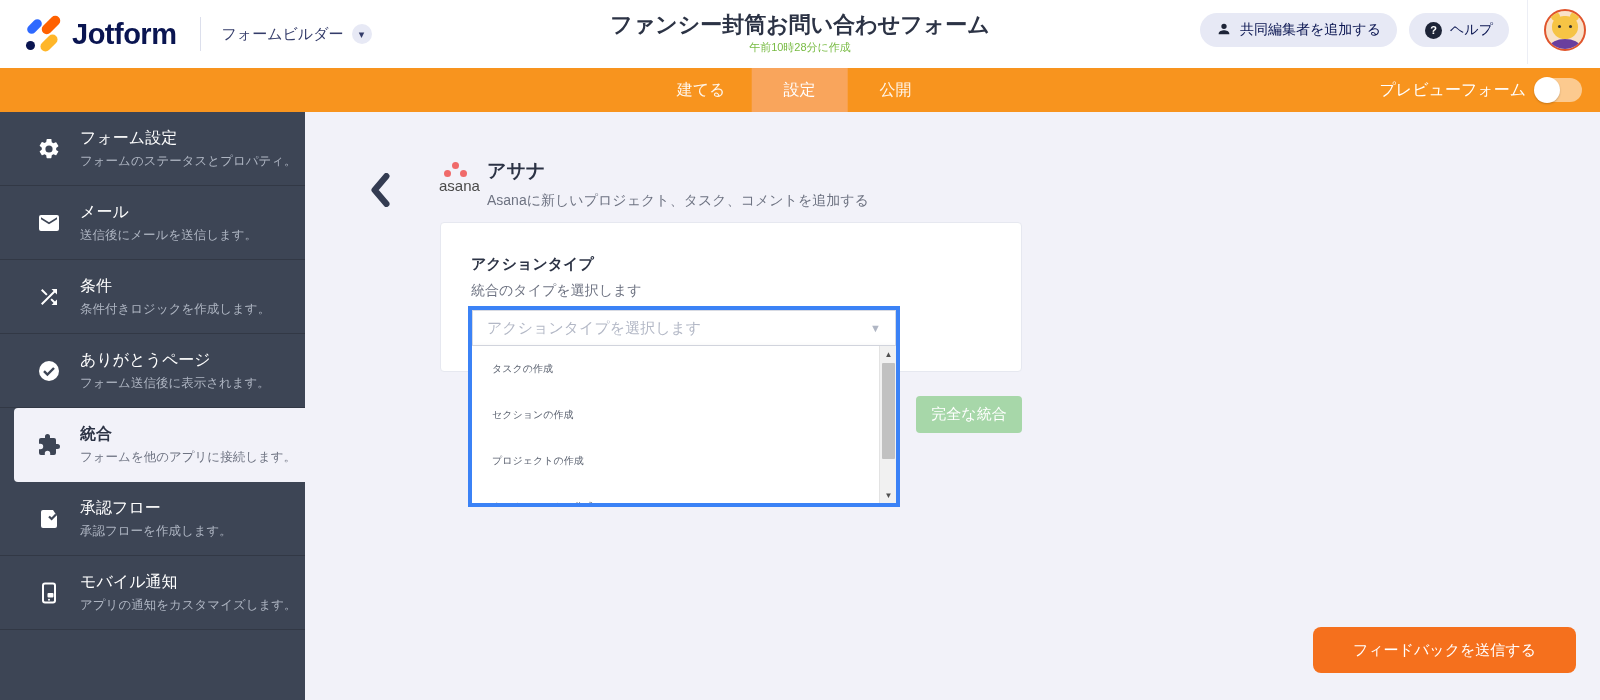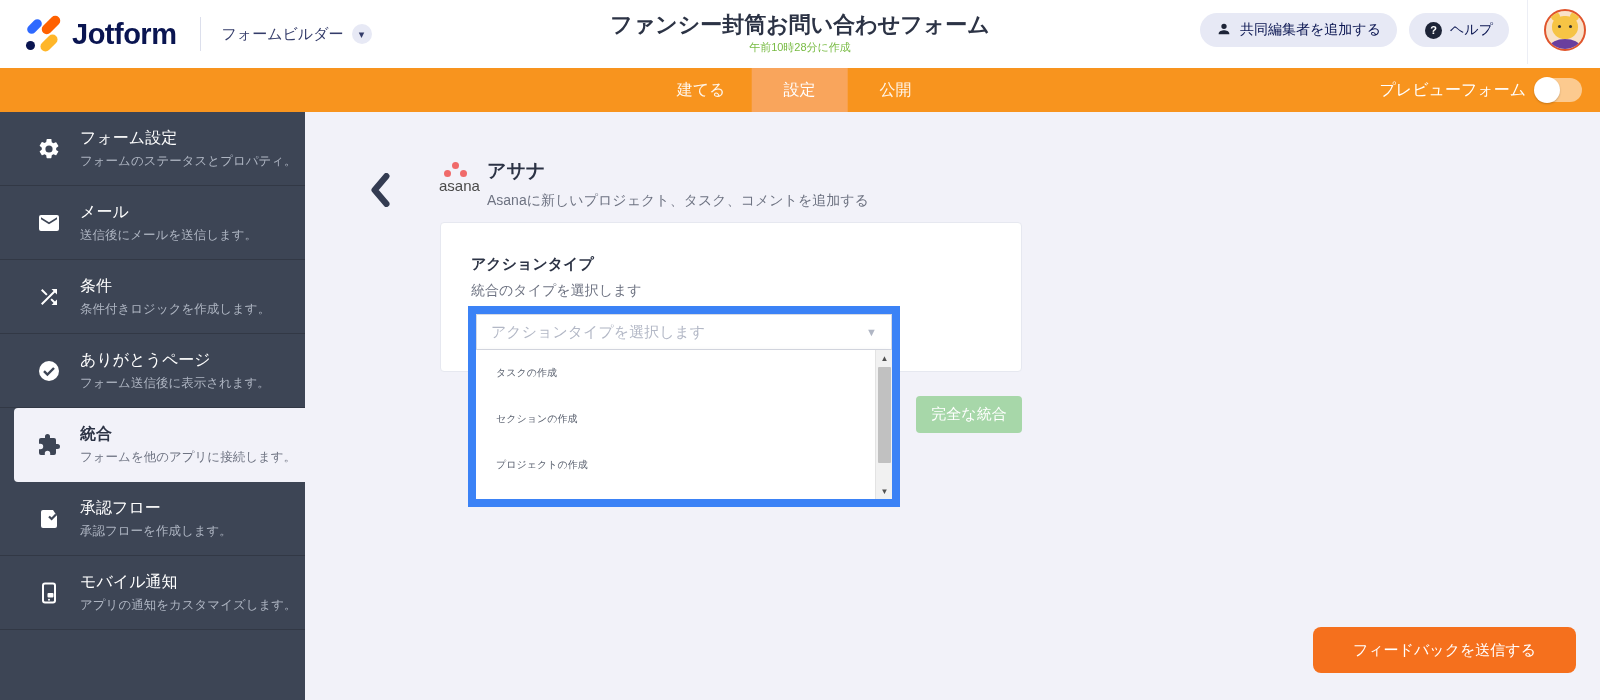--- a/index.html
+++ b/index.html
@@ -89,21 +89,21 @@
   .int-name { font-size:19px; font-weight:bold; color:#2c3345; }
   .int-desc { font-size:14px; color:#6e7382; margin-top:8px; }
 
   .card { position:absolute; left:135px; top:110px; width:582px; height:150px; background:#fff;
     border:1px solid #e6e8f0; border-radius:4px; }
   .card-heading { margin:32px 0 0 30px; }
   .section-title { font-size:15px; font-weight:bold; color:#2c3345; }
   .section-desc { font-size:14px; color:#6e7382; margin-top:8px; }
 
   .red-box { position:absolute; left:163px; top:194px; width:432px; height:201px;
-    border:8px solid #3b82f6; display:flex; flex-direction:column; overflow:hidden; }
+    border:4px solid #3b82f6; display:flex; flex-direction:column; overflow:hidden; }
   .select-field { height:36px; background:#fff; border:1px solid #d7dae3; display:flex;
     align-items:center; padding:0 14px; position:relative; cursor:pointer; }
   .select-placeholder { font-size:15px; color:#b3b8c6; }
   .select-caret { position:absolute; right:14px; font-size:11px; color:#b0b6c4; }
   .dd-list { flex:1; background:#fff; position:relative; overflow:hidden;
     box-shadow:0 2px 6px rgba(0,0,0,0.12); }
   .dd-option { height:46px; display:flex; align-items:center; padding-left:20px;
     font-size:10px; color:#5c6371; cursor:pointer; }
   .dd-scrollbar { position:absolute; right:0; top:0; bottom:0; width:17px; background:#f1f1f1;
     border-left:1px solid #e3e3e3; }

